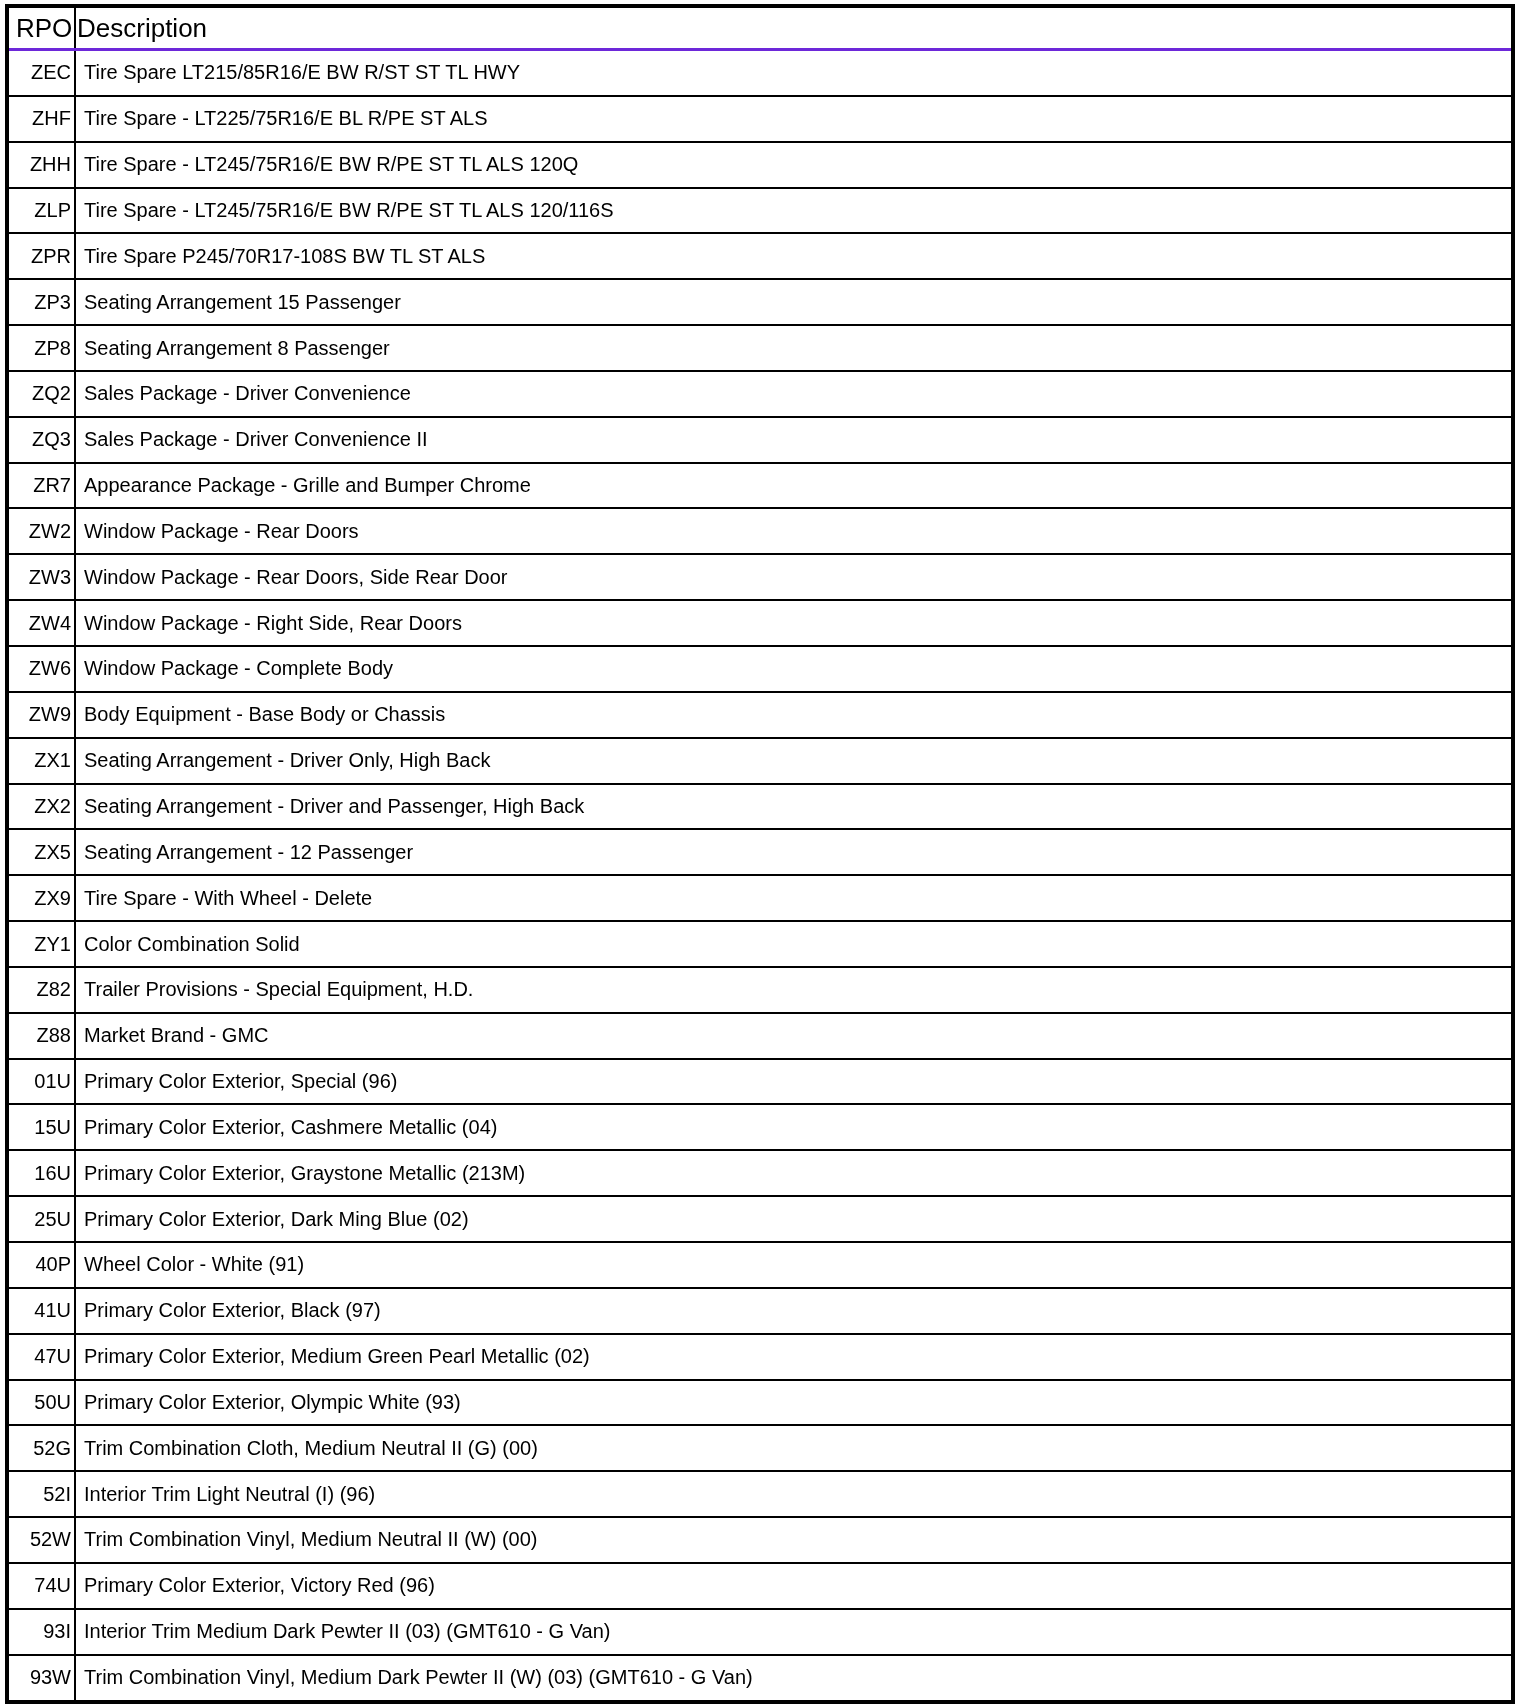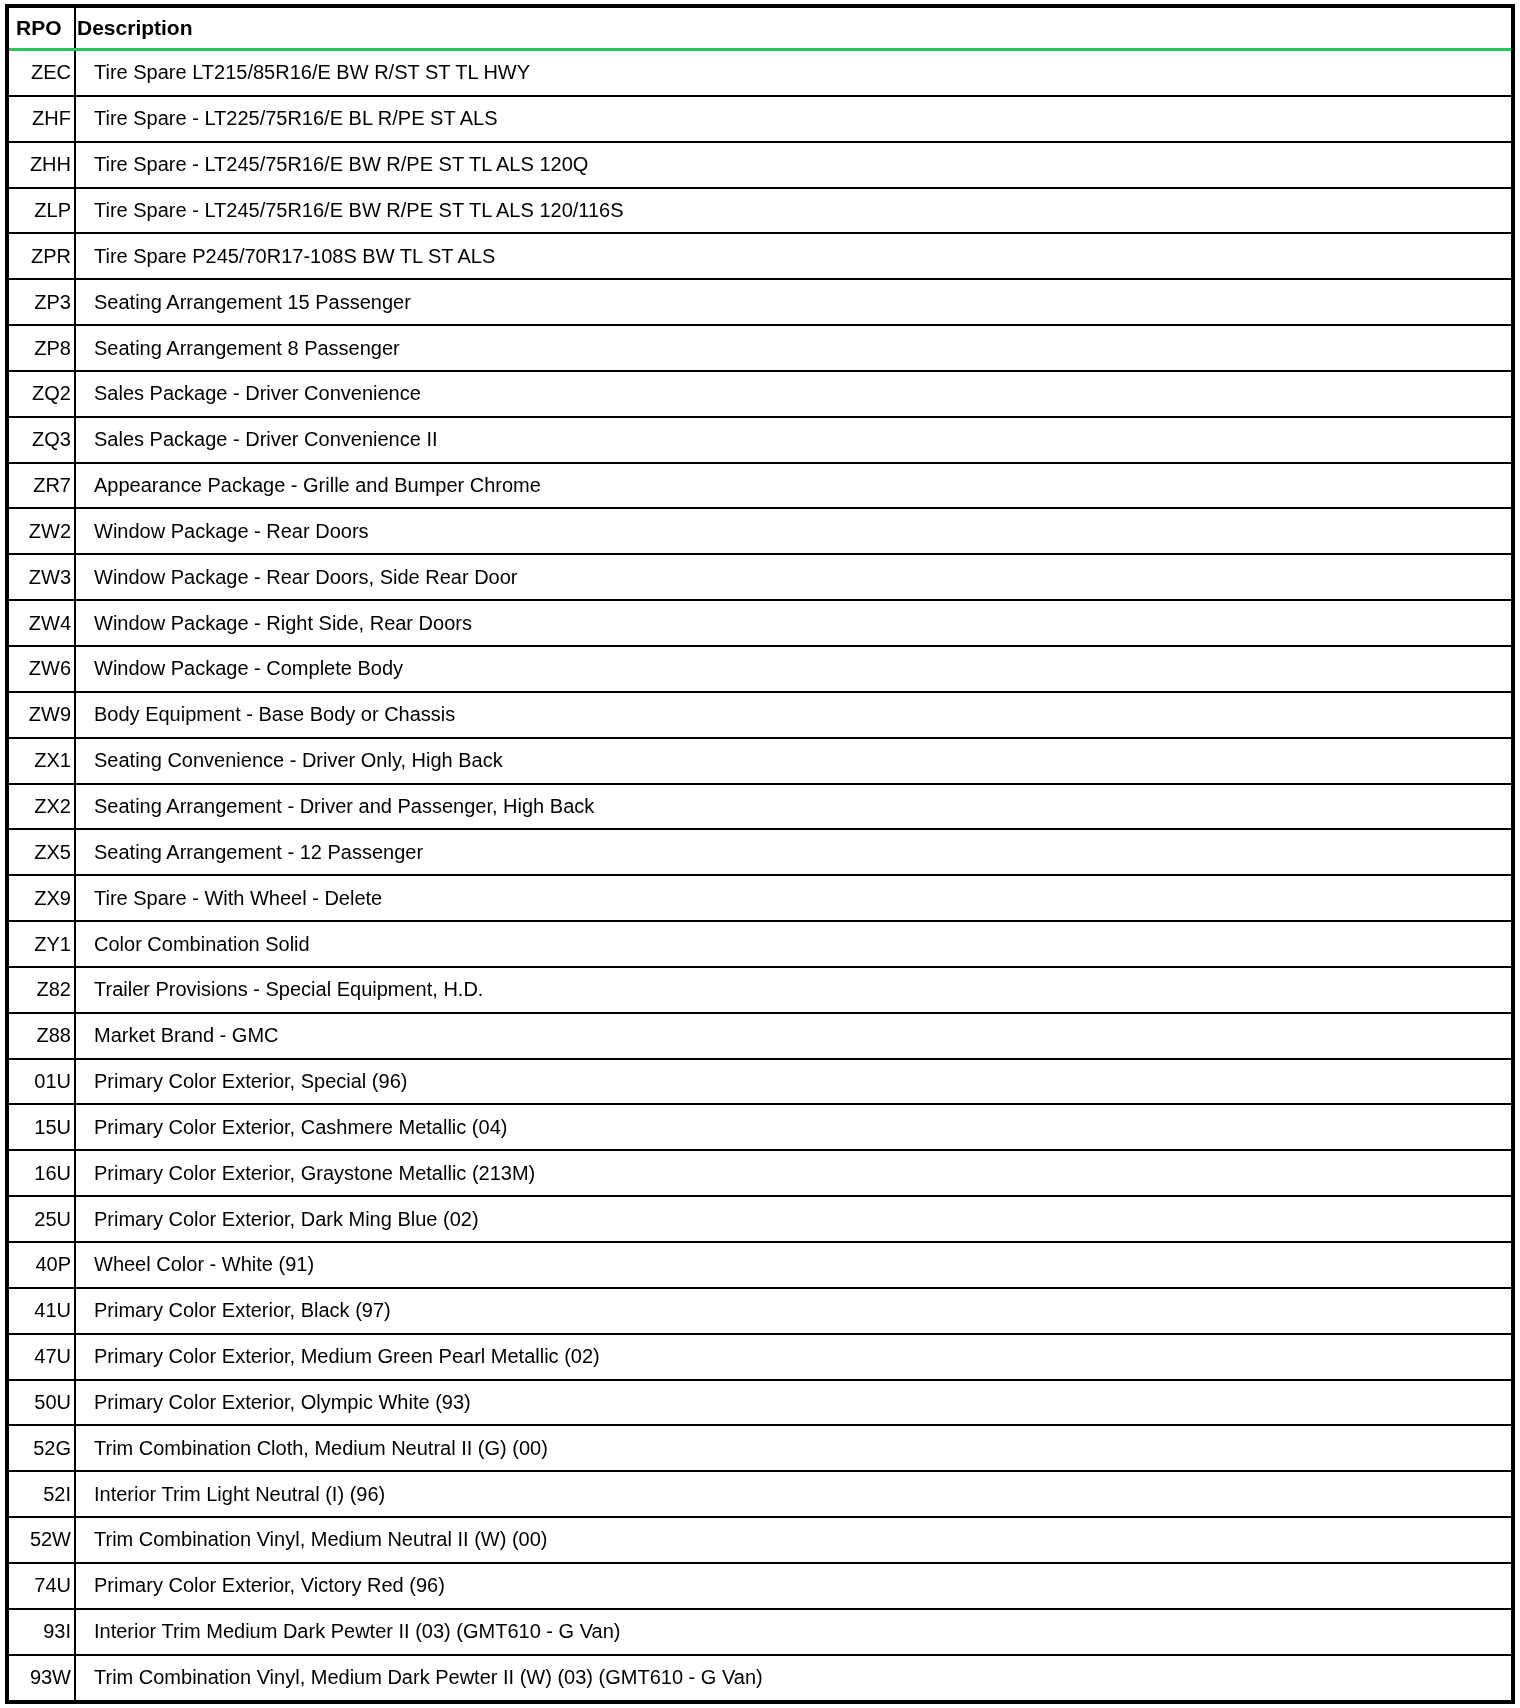--- a/index.html
+++ b/index.html
@@ -24,42 +24,42 @@
   }
   col.col-rpo { width: 68px; }
   th, td {
     border: 2px solid #000000;
     overflow: hidden;
     white-space: nowrap;
     vertical-align: middle;
   }
   thead th {
     height: 38px;
-    font-size: 21px;
-    font-weight: bold;
-    border-bottom: 3px solid #22c55e;
+    font-size: 26px;
+    font-weight: normal;
+    border-bottom: 3px solid #6d28d9;
   }
   th.rpo-h {
     text-align: left;
     padding: 0 0 0 7px;
   }
   th.desc-h {
     text-align: left;
   }
   tbody td {
     height: 40px;
     font-size: 20px;
   }
   td.rpo {
     text-align: right;
     padding: 0 3px;
   }
   td.desc {
     text-align: left;
-    padding: 0 0 0 18px;
+    padding: 0 0 0 8px;
   }
 </style>
 </head>
 <body>
 
 <table class="rpo-table">
   <colgroup>
     <col class="col-rpo">
     <col class="col-desc">
   </colgroup>
@@ -141,21 +141,21 @@
     <td class="desc">Window Package - Complete Body</td>
   </tr>
 
   <tr>
     <td class="rpo">ZW9</td>
     <td class="desc">Body Equipment - Base Body or Chassis</td>
   </tr>
 
   <tr>
     <td class="rpo">ZX1</td>
-    <td class="desc">Seating Convenience - Driver Only, High Back</td>
+    <td class="desc">Seating Arrangement - Driver Only, High Back</td>
   </tr>
 
   <tr>
     <td class="rpo">ZX2</td>
     <td class="desc">Seating Arrangement - Driver and Passenger, High Back</td>
   </tr>
 
   <tr>
     <td class="rpo">ZX5</td>
     <td class="desc">Seating Arrangement - 12 Passenger</td>

